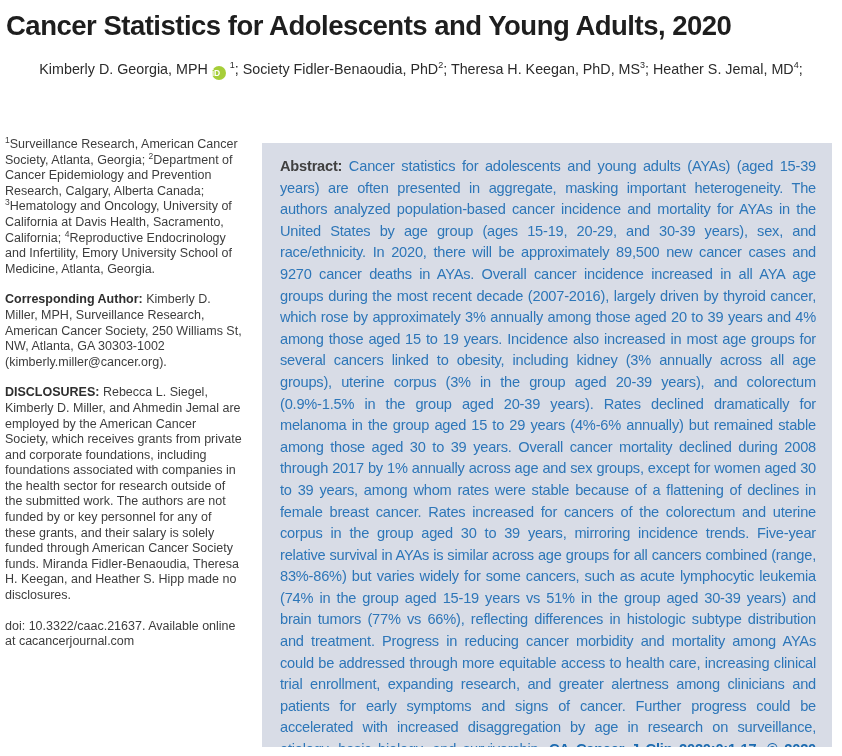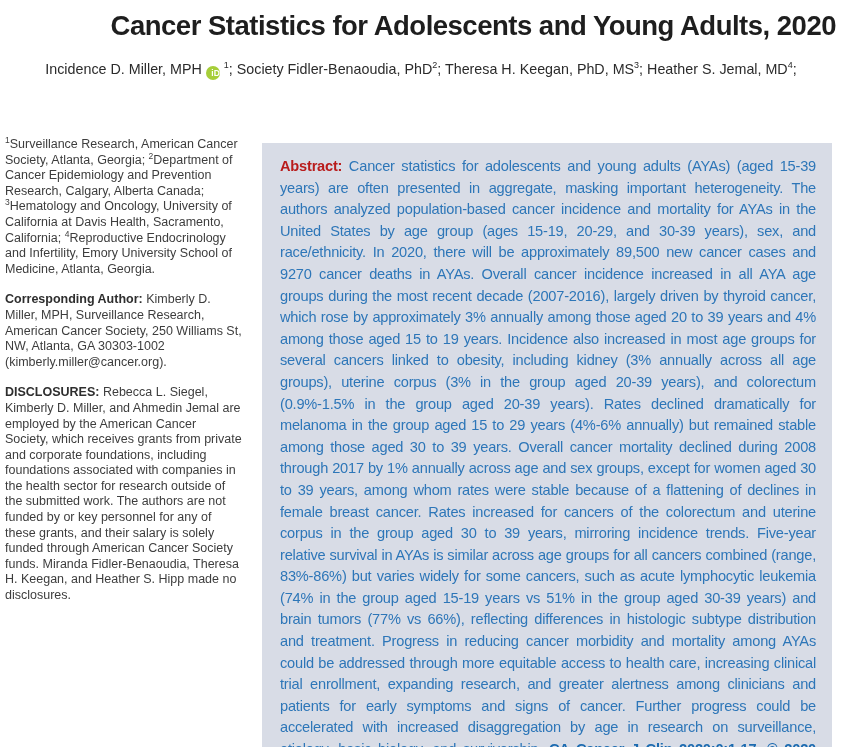--- a/index.html
+++ b/index.html
@@ -6,21 +6,21 @@
   body { font-family: "Liberation Sans", sans-serif; }
   .page {
     position: relative;
     width: 842px;
     height: 756px;
     overflow: hidden;
     background: #ffffff;
   }
   .article-title {
     margin: 9px 6px 0 6px;
-    text-align: right;
+    text-align: left;
     font-size: 27.5px;
     font-weight: bold;
     letter-spacing: -0.5px;
     color: #1e1e1e;
     line-height: 34px;
   }
   .author-byline {
     margin-top: 15px;
     text-align: center;
     font-size: 14.3px;
@@ -34,21 +34,21 @@
   }
   .orcid-badge {
     display: inline-block;
     width: 14px; height: 14px;
     border-radius: 50%;
     background: #a6ce39;
     color: #ffffff;
     font-size: 8.5px;
     font-weight: bold;
     line-height: 14px;
-    text-align: right;
+    text-align: left;
     vertical-align: -2px;
   }
   .content { position: absolute; left: 0; top: 137px; width: 842px; }
   .sidebar {
     position: absolute;
     left: 5px; top: 0;
     width: 238px;
     font-size: 12.5px;
     line-height: 15.6px;
     color: #3d3d3d;
@@ -66,43 +66,44 @@
     overflow: hidden;
   }
   .abstract-text {
     margin: 0;
     font-size: 14.6px;
     line-height: 21.6px;
     letter-spacing: -0.2px;
     text-align: justify;
     color: #2d76b8;
   }
-  .abstract-text b.abs-label, .keywords-line b { color: #b91c1c; }
+  .abstract-text b.abs-label, .keywords-line b { color: #404040; }
   .abstract-text b.abs-citation { color: #1c6bb0; }
 </style>
 </head>
 <body>
 
 <div class="page">
 
   <h1 class="article-title">Cancer Statistics for Adolescents and Young Adults, 2020</h1>
 
   <div class="author-byline">
-    <div class="author-line"><span>Incidence D. Miller, MPH</span>
+    <div class="author-line"><span>Kimberly D. Georgia, MPH</span>
       <span class="orcid-badge">iD</span>
       <sup>1</sup><span>; </span><span>Society Fidler-Benaoudia, PhD</span><sup>2</sup><span>; </span><span>Theresa H. Keegan, PhD, MS</span><sup>3</sup><span>; </span><span>Heather S. Jemal, MD</span><sup>4</sup><span>;</span>
     </div>
   </div>
 
   <div class="content">
 
     <aside class="sidebar">
       <p><sup>1</sup><span>Surveillance Research, American Cancer Society, Atlanta, Georgia; </span><sup>2</sup><span>Department of Cancer Epidemiology and Prevention Research, Calgary, Alberta Canada; </span><sup>3</sup><span>Hematology and Oncology, University of California at Davis Health, Sacramento, California; </span><sup>4</sup><span>Reproductive Endocrinology and Infertility, Emory University School of Medicine, Atlanta, Georgia.</span></p>
       <p><b>Corresponding Author:</b><span> Kimberly D. Miller, MPH, Surveillance Research, American Cancer Society, 250 Williams St, NW, Atlanta, GA 30303-1002 (kimberly.miller@cancer.org).</span></p>
       <p><b>DISCLOSURES:</b><span> Rebecca L. Siegel, Kimberly D. Miller, and Ahmedin Jemal are employed by the American Cancer Society, which receives grants from private and corporate foundations, including foundations associated with companies in the health sector for research outside of the submitted work. The authors are not funded by or key personnel for any of these grants, and their salary is solely funded through American Cancer Society funds. Miranda Fidler-Benaoudia, Theresa H. Keegan, and Heather S. Hipp made no disclosures.</span></p>
+      <p>doi: 10.3322/caac.21637. Available online at cacancerjournal.com</p>
     </aside>
 
     <section class="abstract-box">
       <p class="abstract-text"><b class="abs-label">Abstract:</b><span> Cancer statistics for adolescents and young adults (AYAs) (aged 15-39 years) are often presented in aggregate, masking important heterogeneity. The authors analyzed population-based cancer incidence and mortality for AYAs in the United States by age group (ages 15-19, 20-29, and 30-39 years), sex, and race/ethnicity. In 2020, there will be approximately 89,500 new cancer cases and 9270 cancer deaths in AYAs. Overall cancer incidence increased in all AYA age groups during the most recent decade (2007-2016), largely driven by thyroid cancer, which rose by approximately 3% annually among those aged 20 to 39 years and 4% among those aged 15 to 19 years. Incidence also increased in most age groups for several cancers linked to obesity, including kidney (3% annually across all age groups), uterine corpus (3% in the group aged 20-39 years), and colorectum (0.9%-1.5% in the group aged 20-39 years). Rates declined dramatically for melanoma in the group aged 15 to 29 years (4%-6% annually) but remained stable among those aged 30 to 39 years. Overall cancer mortality declined during 2008 through 2017 by 1% annually across age and sex groups, except for women aged 30 to 39 years, among whom rates were stable because of a flattening of declines in female breast cancer. Rates increased for cancers of the colorectum and uterine corpus in the group aged 30 to 39 years, mirroring incidence trends. Five-year relative survival in AYAs is similar across age groups for all cancers combined (range, 83%-86%) but varies widely for some cancers, such as acute lymphocytic leukemia (74% in the group aged 15-19 years vs 51% in the group aged 30-39 years) and brain tumors (77% vs 66%), reflecting differences in histologic subtype distribution and treatment. Progress in reducing cancer morbidity and mortality among AYAs could be addressed through more equitable access to health care, increasing clinical trial enrollment, expanding research, and greater alertness among clinicians and patients for early symptoms and signs of cancer. Further progress could be accelerated with increased disaggregation by age in research on surveillance, etiology, basic biology, and survivorship. </span><b class="abs-citation">CA Cancer J Clin 2020;0:1-17. © 2020 American Cancer Society.</b></p>
 
     </section>
 
   </div>
 
 </div>

